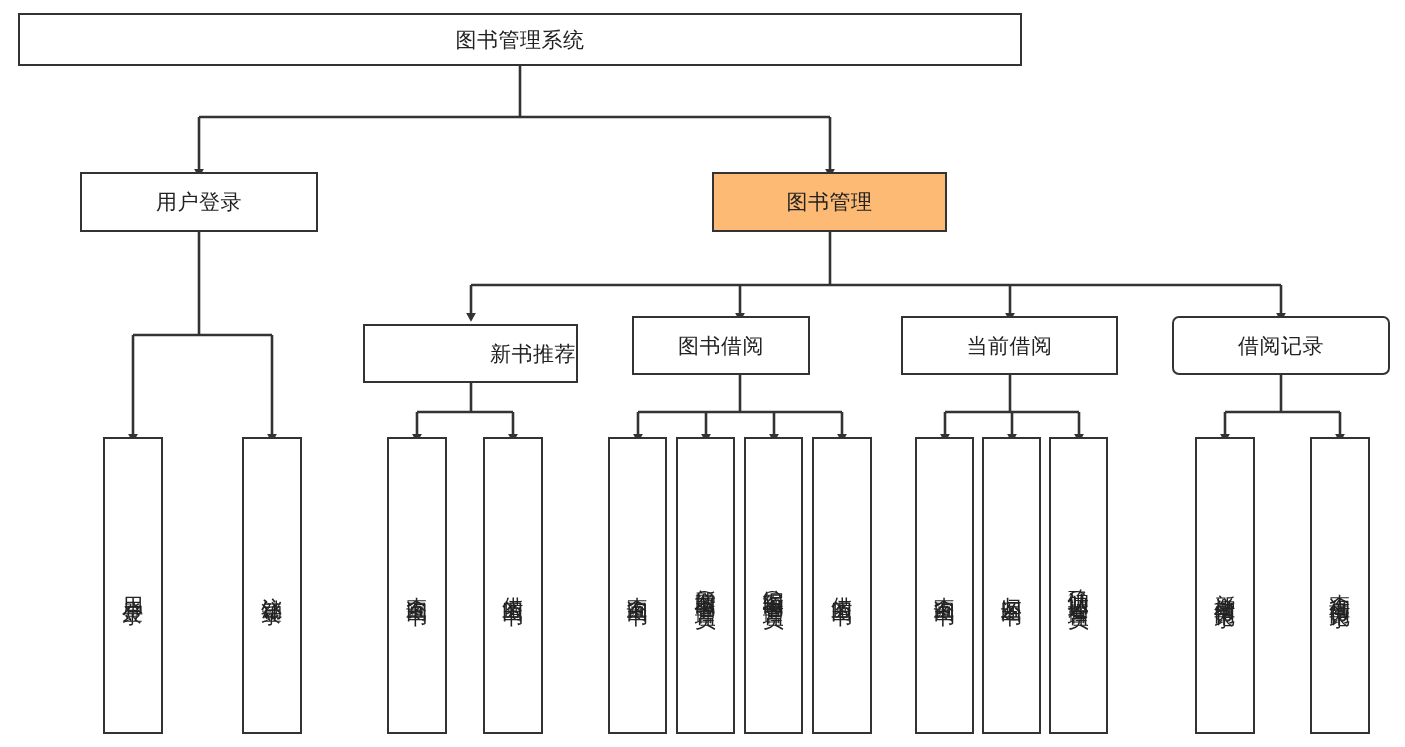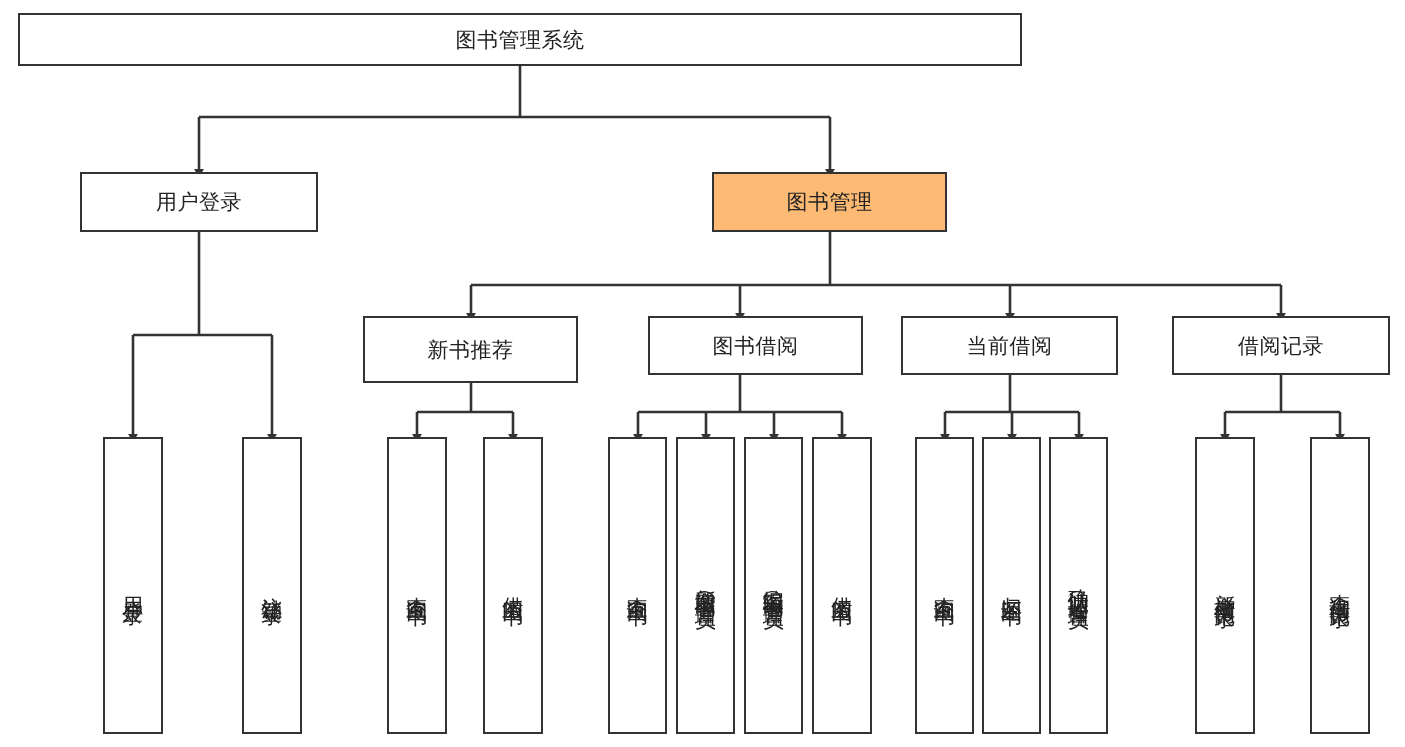--- a/index.html
+++ b/index.html
@@ -116,30 +116,30 @@
   <div id="node-layer">
       <div class="node" style="left: 18px; top: 13px; width: 1004px; height: 53px; border-color: rgb(51, 51, 51); background: rgb(255, 255, 255);">
         <span class="node-label" style="color: rgb(34, 34, 34);">图书管理系统</span>
       </div>
       <div class="node" style="left: 80px; top: 172px; width: 238px; height: 60px; border-color: rgb(51, 51, 51); background: rgb(255, 255, 255);">
         <span class="node-label" style="color: rgb(34, 34, 34);">用户登录</span>
       </div>
       <div class="node" style="left: 712px; top: 172px; width: 235px; height: 60px; border-color: rgb(51, 51, 51); background: #fdba74;">
         <span class="node-label" style="color: rgb(34, 34, 34);">图书管理</span>
       </div>
-      <div class="node" style="left: 363px; top: 316px; width: 215px; height: 67px; border-color: rgb(51, 51, 51); background: rgb(255, 255, 255);">
+      <div class="node" style="left: 363px; top: 324px; width: 215px; height: 59px; border-color: rgb(51, 51, 51); background: rgb(255, 255, 255); justify-content: flex-end;">
         <span class="node-label" style="color: rgb(34, 34, 34);">新书推荐</span>
       </div>
-      <div class="node" style="left: 648px; top: 316px; width: 215px; height: 59px; border-color: rgb(51, 51, 51); background: rgb(255, 255, 255);">
+      <div class="node" style="left: 632px; top: 316px; width: 178px; height: 59px; border-color: rgb(51, 51, 51); background: rgb(255, 255, 255);">
         <span class="node-label" style="color: rgb(34, 34, 34);">图书借阅</span>
       </div>
       <div class="node" style="left: 901px; top: 316px; width: 217px; height: 59px; border-color: rgb(51, 51, 51); background: rgb(255, 255, 255);">
         <span class="node-label" style="color: rgb(34, 34, 34);">当前借阅</span>
       </div>
-      <div class="node" style="left: 1172px; top: 316px; width: 218px; height: 59px; border-color: rgb(51, 51, 51); background: rgb(255, 255, 255);">
+      <div class="node" style="left: 1172px; top: 316px; width: 218px; height: 59px; border-color: rgb(51, 51, 51); background: rgb(255, 255, 255); border-radius: 7px;">
         <span class="node-label" style="color: rgb(34, 34, 34);">借阅记录</span>
       </div>
       <div class="node vertical" style="left: 103px; top: 437px; width: 60px; height: 297px; border-color: rgb(51, 51, 51); background: rgb(255, 255, 255);">
         <span class="node-label" style="color: rgb(34, 34, 34);">用户登录</span>
       </div>
       <div class="node vertical" style="left: 242px; top: 437px; width: 60px; height: 297px; border-color: rgb(51, 51, 51); background: rgb(255, 255, 255);">
         <span class="node-label" style="color: rgb(34, 34, 34);">注销登录</span>
       </div>
       <div class="node vertical" style="left: 387px; top: 437px; width: 60px; height: 297px; border-color: rgb(51, 51, 51); background: rgb(255, 255, 255);">
         <span class="node-label" style="color: rgb(34, 34, 34);">查询图书</span>

